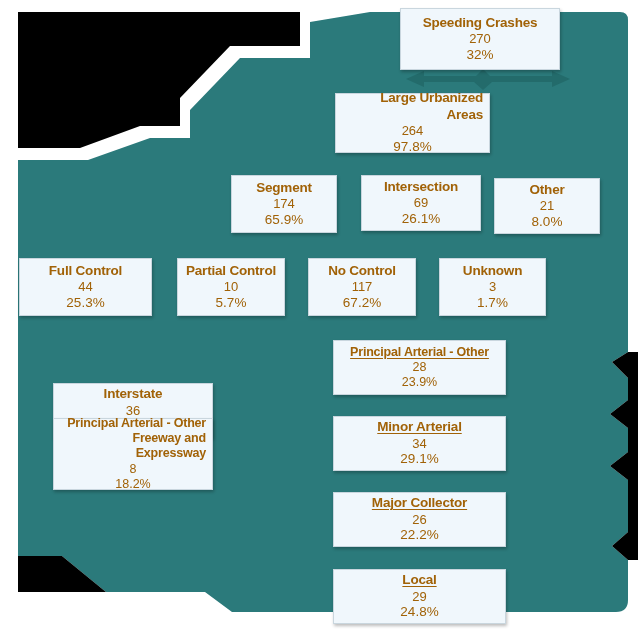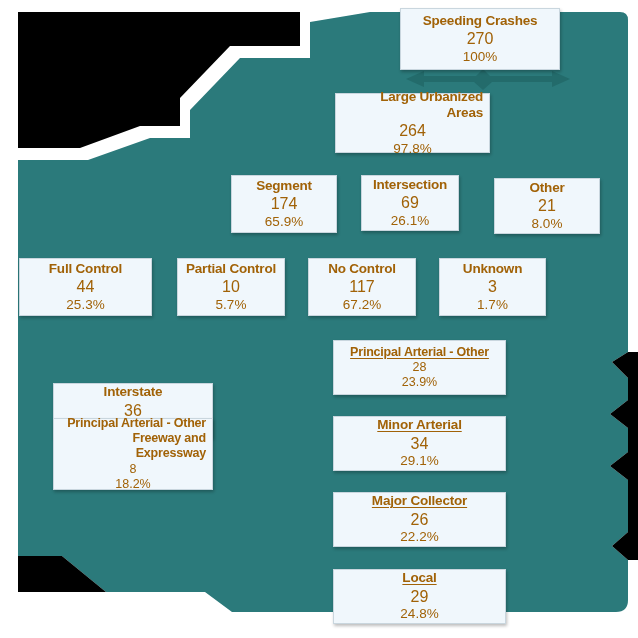--- a/index.html
+++ b/index.html
@@ -53,21 +53,21 @@
     font-weight: bold;
     font-size: 13.5px;
     letter-spacing: -0.2px;
     white-space: pre-line;
   }
   .node.underlined .n-title {
     text-decoration: underline;
     text-underline-offset: 1.5px;
   }
   .node .n-count {
-    font-size: 16px;
+    font-size: 13px;
     font-weight: normal;
   }
   .node .n-pct {
     font-size: 13.5px;
     font-weight: normal;
   }
   .node.small .n-title,
   .node.small .n-count,
   .node.small .n-pct {
     font-size: 12.5px;
@@ -116,37 +116,37 @@
 
   <svg id="connector-layer" viewBox="0 0 638 638" aria-hidden="true">
     <path d="M 406 79 L 424 71 L 424 76 L 476 76 L 483 69 L 490 76 L 552 76
              L 552 71 L 570 79 L 552 87 L 552 82 L 492 82 L 483 90 L 474 82
              L 424 82 L 424 87 Z" fill="#236b6b"></path>
   </svg>
 
   <div class="node" style="left:400px; top:8px; width:160px; height:62px;">
     <div class="n-title">Speeding Crashes</div>
     <div class="n-count">270</div>
-    <div class="n-pct">100%</div>
+    <div class="n-pct">32%</div>
   </div>
 
   <div class="node" style="left:335px; top:93px; width:155px; height:60px;">
     <div class="n-title">Large Urbanized Areas</div>
     <div class="n-count">264</div>
     <div class="n-pct">97.8%</div>
   </div>
 
 
   <div class="node" style="left:231px; top:175px; width:106px; height:58px;">
     <div class="n-title">Segment</div>
     <div class="n-count">174</div>
     <div class="n-pct">65.9%</div>
   </div>
 
-  <div class="node" style="left:361px; top:175px; width:98px; height:56px;">
+  <div class="node" style="left:361px; top:175px; width:120px; height:56px;">
     <div class="n-title">Intersection</div>
     <div class="n-count">69</div>
     <div class="n-pct">26.1%</div>
   </div>
 
   <div class="node" style="left:494px; top:178px; width:106px; height:56px;">
     <div class="n-title">Other</div>
     <div class="n-count">21</div>
     <div class="n-pct">8.0%</div>
   </div>

